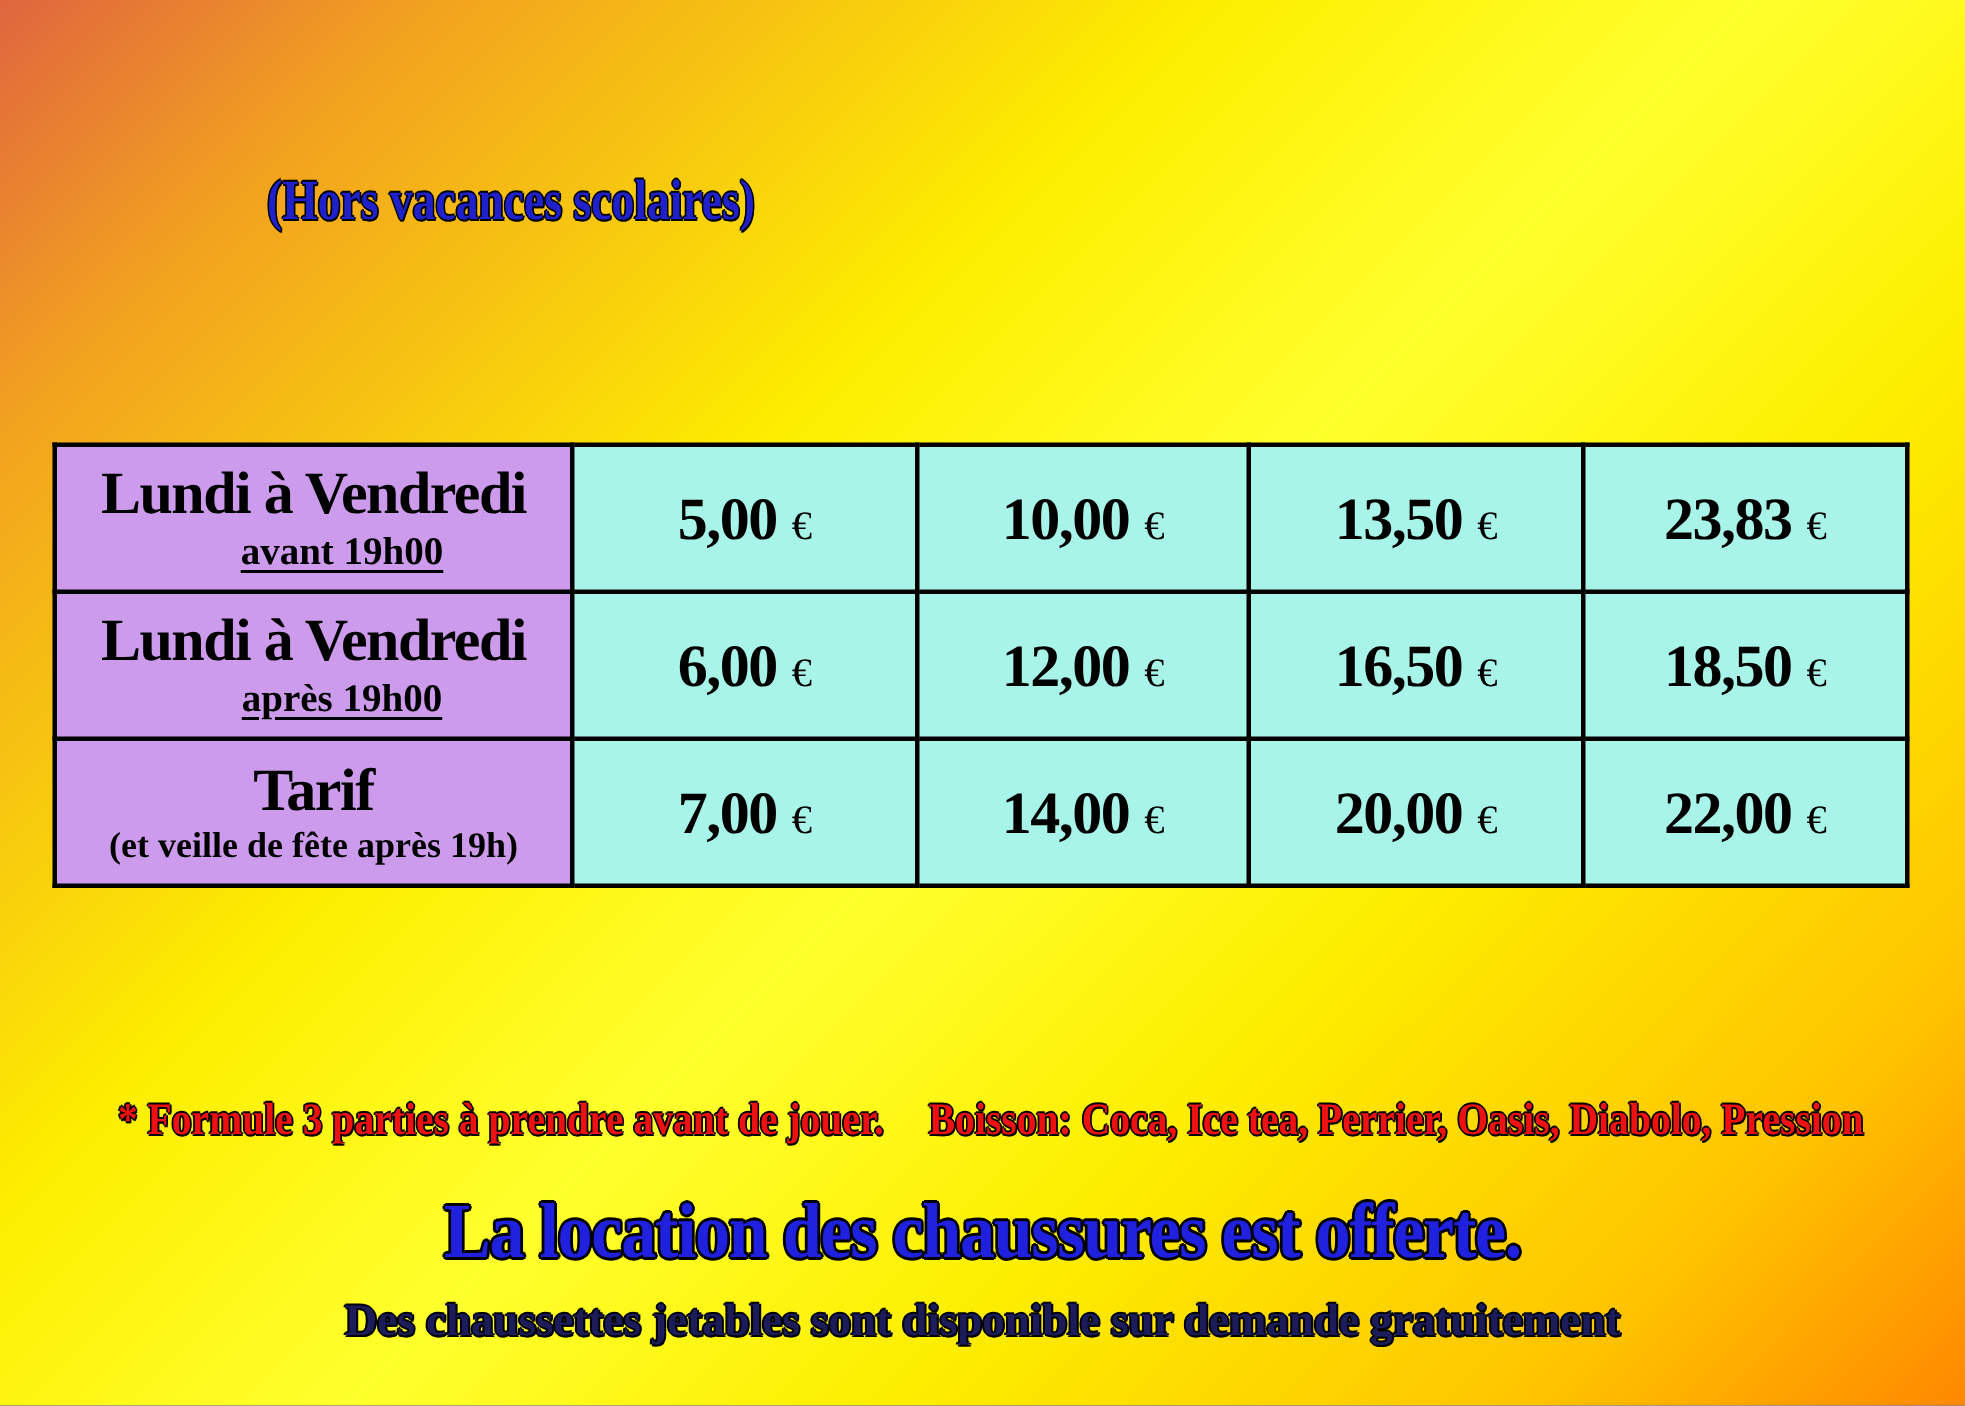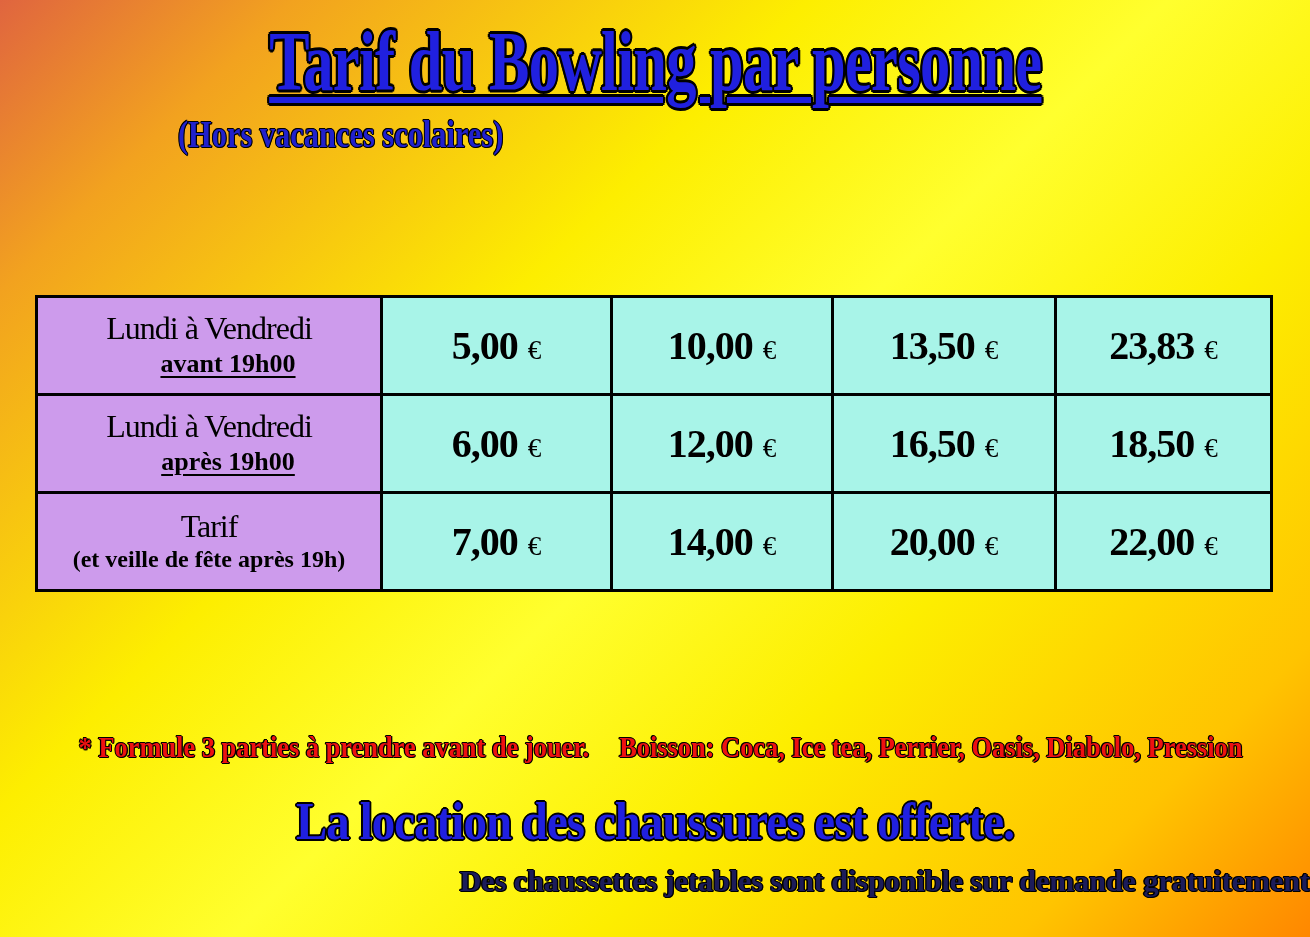--- a/index.html
+++ b/index.html
@@ -38,53 +38,50 @@
   .header-table th {
     border:3px solid #000; background:#f08a3c; height:82px;
     font-size:33px; font-weight:bold; line-height:1.12; letter-spacing:-0.5px;
     text-align:center; vertical-align:middle; white-space:pre-line; padding:0 4px;
   }
   .body-table { position:absolute; top:295px; left:35px; }
   .body-table th, .body-table td {
     border:3px solid #000; height:95px; padding:0; vertical-align:middle; text-align:center;
   }
   .label-cell { background:#cd9bec; }
-  .label  { font-size:32px; font-weight:normal; letter-spacing:-1px; line-height:1.05; }
+  .label  { font-size:40px; font-weight:bold; letter-spacing:-1px; line-height:1.05; }
   .sublabel { font-size:26px; font-weight:bold; margin-top:3px; }
   .body-table tr:nth-child(-n+2) .sublabel { text-decoration:underline; text-underline-offset:4px; text-decoration-thickness:2px;padding-left:38px; }
   .body-table tr:nth-child(n+3) .sublabel { font-size:24px; }
   .price-cell { background:#a8f4e8; }
   .amount { font-size:40px; font-weight:bold; letter-spacing:-1px;margin-top:48px; }
   .euro   { font-size:27px; font-weight:normal; margin-left:10px; }
 
   
   .footnote {
     position:absolute; top:730px; left:0; width:100%; text-align:center; white-space:nowrap;
     transform:scaleX(0.88); transform-origin:center top;
     font-size:30px; font-weight:bold; color:#ee1111;
   }
   .footnote .drinks { margin-left:34px; }
   .shoes {
     position:absolute; top:792px; left:0; width:100%; text-align:center; white-space:nowrap;
     transform:scaleX(0.9); transform-origin:center top;
     font-size:52px; font-weight:bold; letter-spacing:-1px; color:#2020df;
   }
   .socks {
-    position:absolute; top:864px; left:0; width:100%; text-align:right; white-space:nowrap;
+    position:absolute; top:864px; left:0; width:100%; text-align:center; white-space:nowrap;
     font-size:30px; font-weight:bold; color:#1c1c5a;
   }
 </style>
 </head>
 <body>
 
 <div class="poster">
 
-  <div class="title-wrap">
-    <h1 class="title ol3">Tarif du Bowling par personne</h1>
-  </div>
   <div class="subtitle ol1">(Hors vacances scolaires)</div>
 
 
   <table class="body-table">
     <colgroup>
         <col style="width:345px">
         <col style="width:230px">
         <col style="width:221px">
         <col style="width:223px">
         <col style="width:216px">

